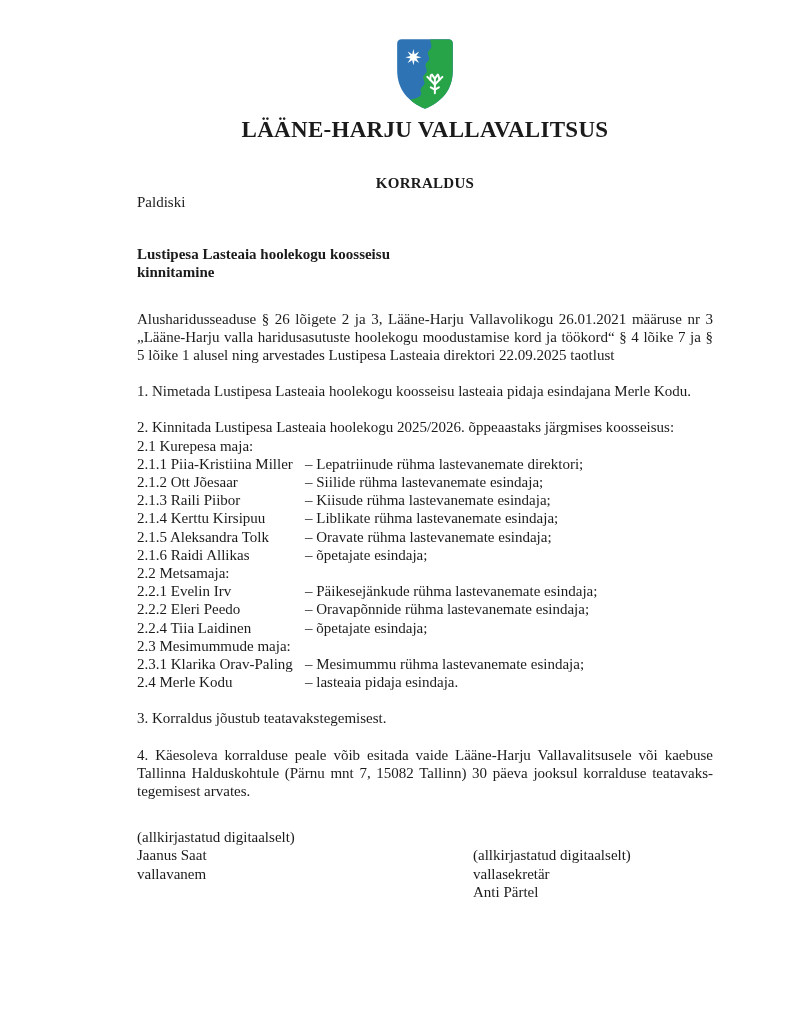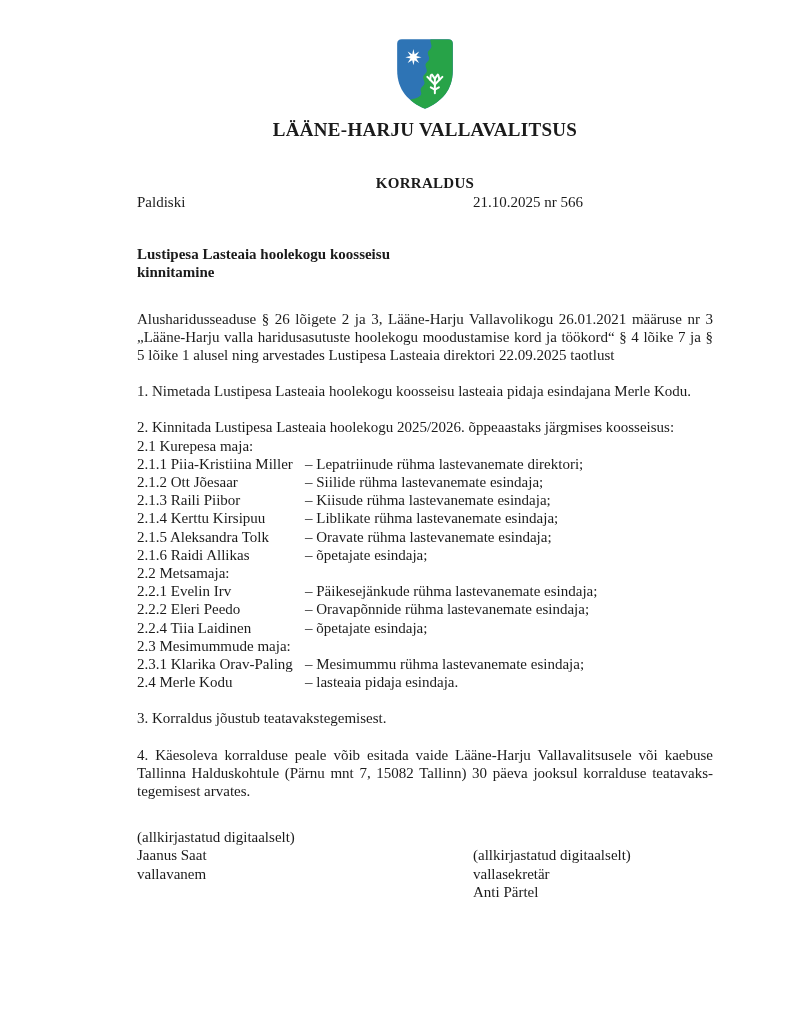--- a/index.html
+++ b/index.html
@@ -25,21 +25,21 @@
     text-align: center;
     height: 72px;
   }
   .crest-wrap svg {
     display: inline-block;
   }
   .org-name {
     margin-top: 8px;
     text-align: center;
     font-weight: bold;
-    font-size: 19px;
+    font-size: 23px;
     line-height: 23px;
     letter-spacing: 0.3px;
   }
   .doc-type {
     margin-top: 33px;
     text-align: center;
     font-weight: bold;
     font-size: 15px;
     line-height: 19px;
     letter-spacing: 0.3px;
@@ -129,21 +129,20 @@
       </g>
     </svg>
   </div>
 
   <div class="org-name">LÄÄNE-HARJU VALLAVALITSUS</div>
 
   <div class="doc-type">KORRALDUS</div>
 
   <div class="place-date">
     <span>Paldiski</span>
-    <span>21.10.2025 nr 566</span>
   </div>
 
   <div class="subject">Lustipesa Lasteaia hoolekogu koosseisu
 kinnitamine</div>
 
   <div class="para preamble justify">Alusharidusseaduse § 26 lõigete 2 ja 3, Lääne-Harju Vallavolikogu 26.01.2021 määruse nr 3 „Lääne-Harju valla haridusasutuste hoolekogu moodustamise kord ja töökord“ § 4 lõike 7 ja § 5 lõike 1 alusel ning arvestades Lustipesa Lasteaia direktori 22.09.2025 taotlust</div>
 
   <div class="para">1. Nimetada Lustipesa Lasteaia hoolekogu koosseisu lasteaia pidaja esindajana Merle Kodu.</div>
 
   <div class="para">2. Kinnitada Lustipesa Lasteaia hoolekogu 2025/2026. õppeaastaks järgmises koosseisus:</div>

